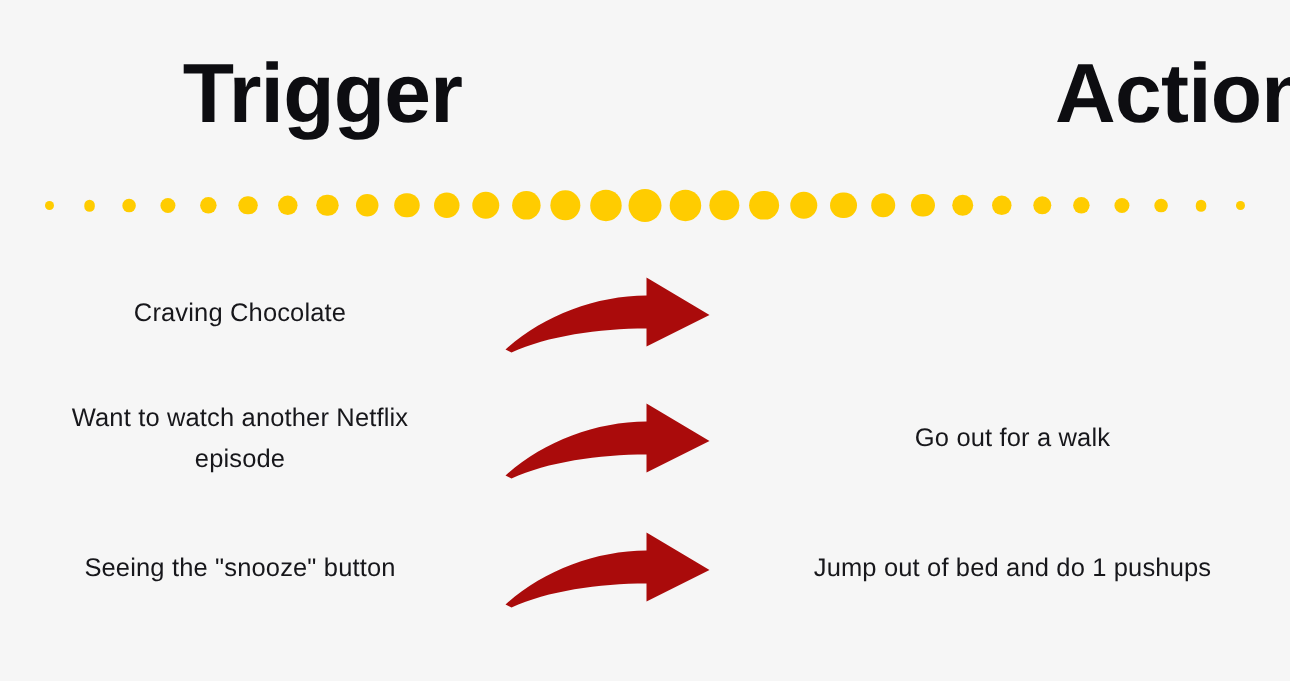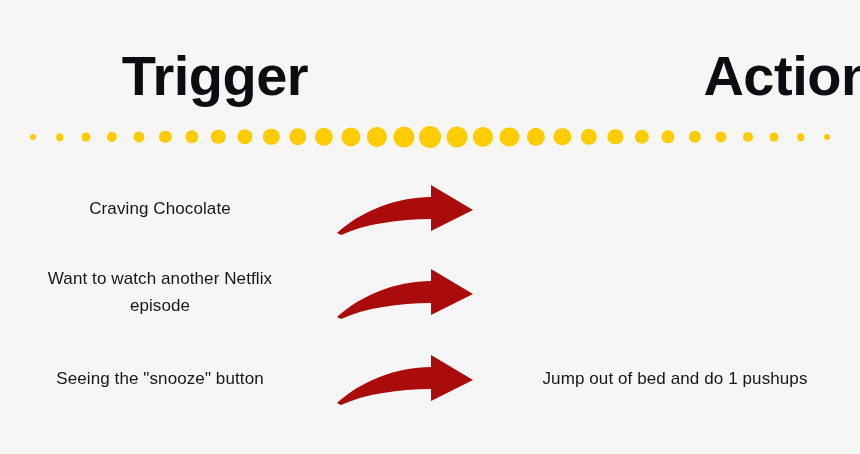--- a/index.html
+++ b/index.html
@@ -16,21 +16,21 @@
   .canvas {
     position: relative;
     width: 860px;
     height: 454px;
     background: #f6f6f6;
   }
 
   
   .headings {
     position: absolute;
-    top: 40px;
+    top: 26px;
     left: 0;
     width: 860px;
     height: 72px;
     display: flex;
   }
   .heading-cell {
     flex: 0 0 50%;
     display: flex;
     align-items: center;
     justify-content: center;
@@ -174,20 +174,23 @@
     <div class="row r2">
       <div class="cell trigger">
         <span class="cell-text" style="color: rgb(23, 23, 27);">Want to watch another Netflix episode</span>
       </div>
       <div class="cell arrow">
         <svg class="arrow-svg" width="140" height="56" viewBox="0 0 140 56">
           <path d="M2 52 C 26 30, 62 16, 96 16 L 96 4 L 138 29 L 96 50 L 96 38
                    C 64 38, 30 43, 6 54 Z" fill="#aa0b0b"></path>
         </svg>
       </div>
+      <div class="cell action">
+        <span class="cell-text" style="color: rgb(23, 23, 27);">Go out for a walk</span>
+      </div>
     </div>
 
     <div class="row r3">
       <div class="cell trigger">
         <span class="cell-text" style="color: rgb(23, 23, 27);">Seeing the "snooze" button</span>
       </div>
       <div class="cell arrow">
         <svg class="arrow-svg" width="140" height="56" viewBox="0 0 140 56">
           <path d="M2 52 C 26 30, 62 16, 96 16 L 96 4 L 138 29 L 96 50 L 96 38
                    C 64 38, 30 43, 6 54 Z" fill="#aa0b0b"></path>

